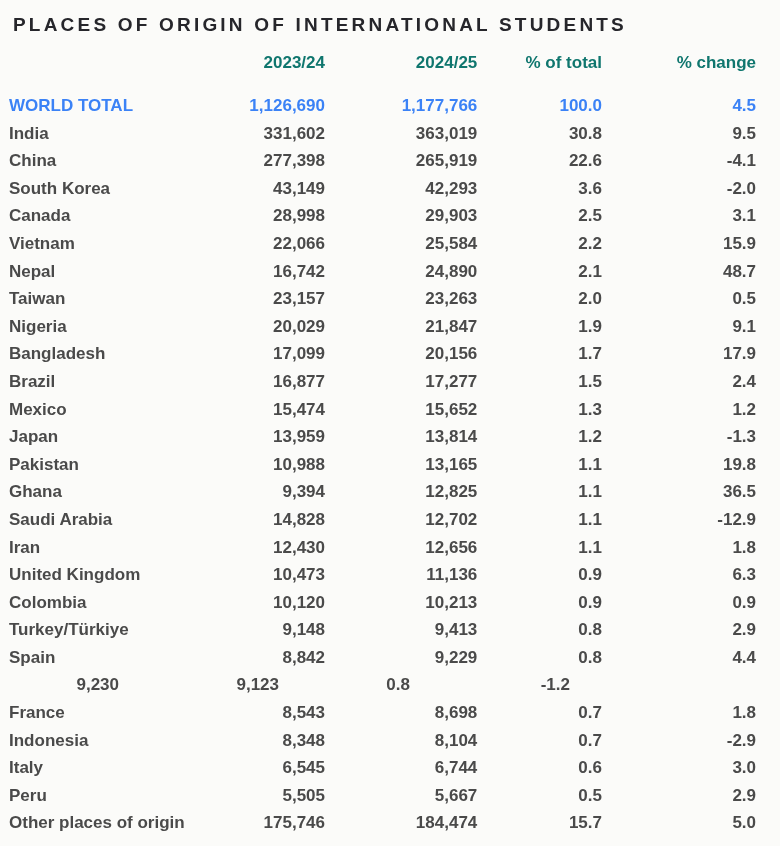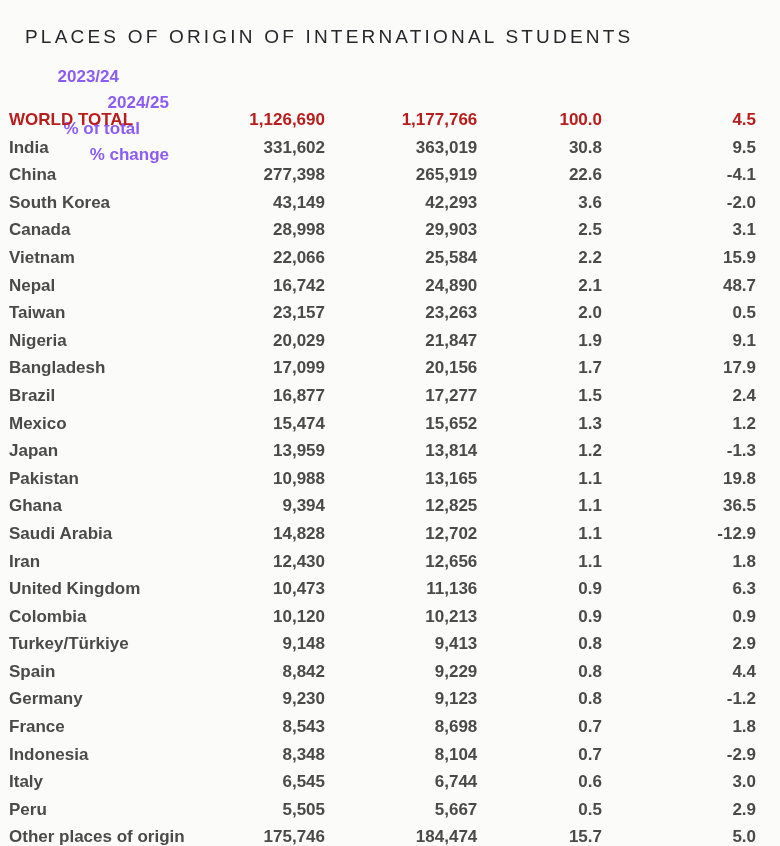--- a/index.html
+++ b/index.html
@@ -15,25 +15,25 @@
     overflow: hidden;
     position: relative;
   }
   .page {
     width: 780px;
     height: 846px;
     box-sizing: border-box;
     position: relative;
   }
   .title {
-    margin: 16px;
+    margin: 4px;
     padding: 9px 8px 0 9px;
     font-size: 19px;
     line-height: 23px;
-    font-weight: 400;
+    font-weight: 700;
     letter-spacing: 3.2px;
     color: #26262b;
     font-stretch: condensed;
   }
   .table {
     margin-top: 14px;
     padding: 0 24px 0 9px;
   }
   .trow {
     display: flex;
@@ -42,26 +42,25 @@
     line-height: 27.6px;
     font-size: 17px;
     white-space: nowrap;
     font-weight: bold;
   }
   .trow.header {
     height: 26px;
     line-height: 26px;
     margin-bottom: 16px;
     font-weight: 700;
-    color: #8b5cf6;
-    flex-direction: column;
+    color: #0f766e;
   }
   .trow.emph {
     font-weight: 700;
-    color: #b91c1c;
+    color: #3b82f6;
   }
   .cell {
     text-align: right;
   }
   .cell.label {
     width: 222px;
     text-align: left;
   }
   .cell.c1 { width: 110px; }
   .cell.c2 { width: 160px; }
@@ -235,21 +234,20 @@
           <div class="cell c4">2.9</div>
         </div>
         <div class="trow">
           <div class="cell label">Spain</div>
           <div class="cell c1">8,842</div>
           <div class="cell c2">9,229</div>
           <div class="cell c3">0.8</div>
           <div class="cell c4">4.4</div>
         </div>
         <div class="trow">
-          <div class="cell label">Germany</div>
           <div class="cell c1">9,230</div>
           <div class="cell c2">9,123</div>
           <div class="cell c3">0.8</div>
           <div class="cell c4">-1.2</div>
         </div>
         <div class="trow">
           <div class="cell label">France</div>
           <div class="cell c1">8,543</div>
           <div class="cell c2">8,698</div>
           <div class="cell c3">0.7</div>

